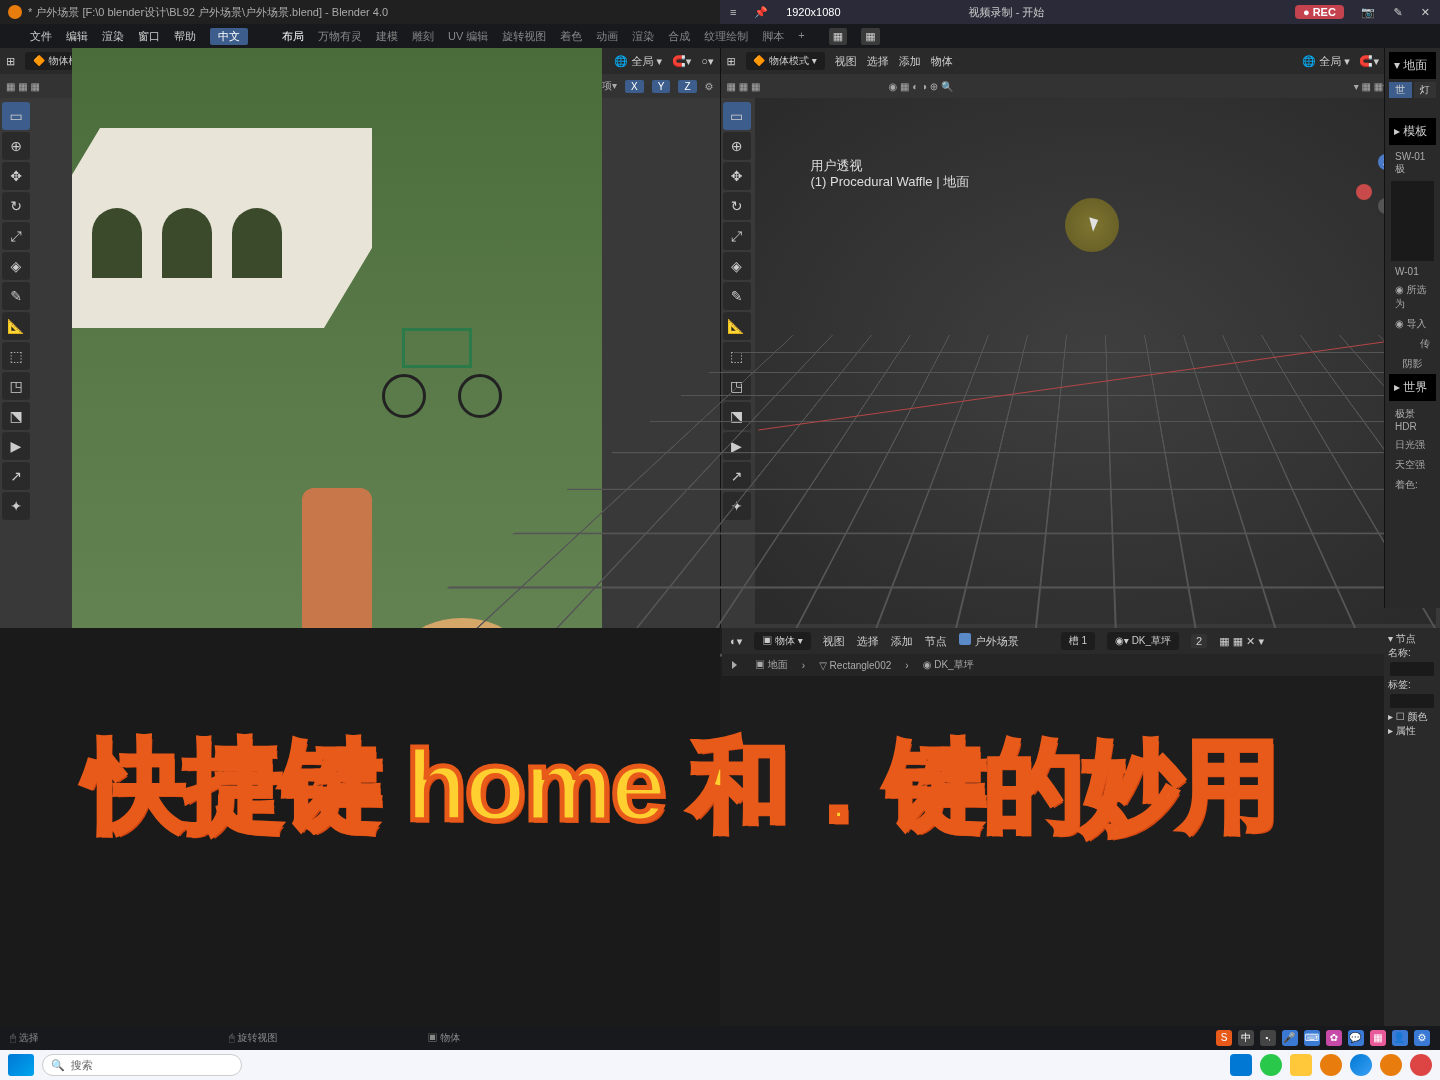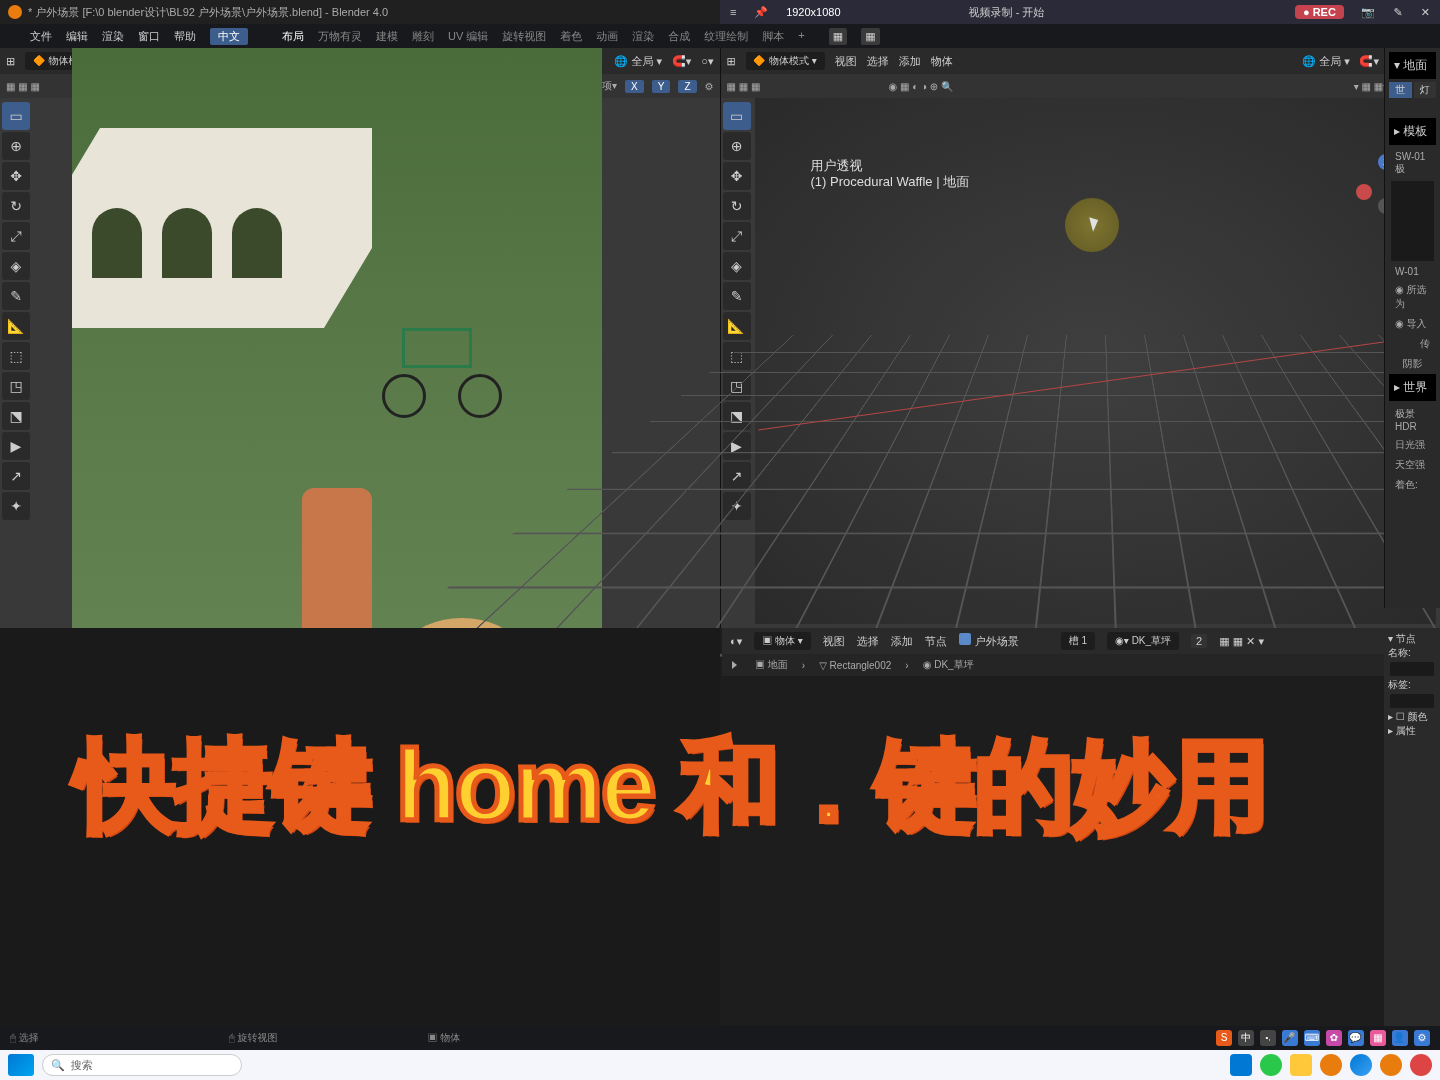--- a/index.html
+++ b/index.html
@@ -47,21 +47,21 @@
 .node-hdr2{height:22px;background:#252525;display:flex;align-items:center;font-size:10px;color:#aaa;gap:14px;padding:0 10px}
 .np-right{position:absolute;right:0;top:628px;width:56px;bottom:54px;background:#2a2a2a;font-size:10px;color:#ccc;padding:4px}
 .left-under{position:absolute;left:0;top:628px;width:720px;bottom:54px;background:#1a1a1a}
 .statusbar{position:absolute;bottom:30px;left:0;right:0;height:24px;background:#18191d;display:flex;align-items:center;font-size:10px;color:#888;padding:0 10px;gap:30px}
 .statusbar .ime{position:absolute;right:10px;display:flex;gap:6px;align-items:center}
 .ime-icon{width:16px;height:16px;border-radius:3px;font-size:10px;text-align:center;line-height:16px;color:#fff}
 .taskbar{position:absolute;bottom:0;left:0;right:0;height:30px;background:#f4f6fc;display:flex;align-items:center;padding:0 8px;gap:8px}
 .win-btn{width:26px;height:22px;background:linear-gradient(135deg,#0078d4,#00a4ef);border-radius:3px}
 .search-box{width:200px;height:22px;background:#fff;border:1px solid #ccc;border-radius:12px;display:flex;align-items:center;padding:0 8px;font-size:11px;color:#666;gap:6px}
 .task-icon{width:22px;height:22px;border-radius:4px}
-.overlay-text{position:absolute;top:720px;left:76px;right:40px;font-size:100px;font-weight:900;color:#ffd030;-webkit-text-stroke:5px #e85a1a;text-shadow:3px 3px 0 #d04510;letter-spacing:-2px;white-space:nowrap;z-index:200}
+.overlay-text{position:absolute;top:720px;left:86px;right:40px;font-size:100px;font-weight:900;color:#ffd030;-webkit-text-stroke:5px #e85a1a;text-shadow:3px 3px 0 #d04510;letter-spacing:-2px;white-space:nowrap;z-index:200}
 .chk{width:12px;height:12px;background:#5a8ac8;display:inline-block;border-radius:2px;margin-right:4px}
 .pin{color:#6a9aea}
 .tri{display:inline-block;width:0;height:0;border-top:4px solid transparent;border-bottom:4px solid transparent;border-left:5px solid #aaa;margin-right:4px}
 </style>
 </head>
 <body>
 
 <div class="titlebar">
   <div class="logo"></div>
   <span>* 户外场景 [F:\0 blender设计\BL92 户外场景\户外场景.blend] - Blender 4.0</span>

